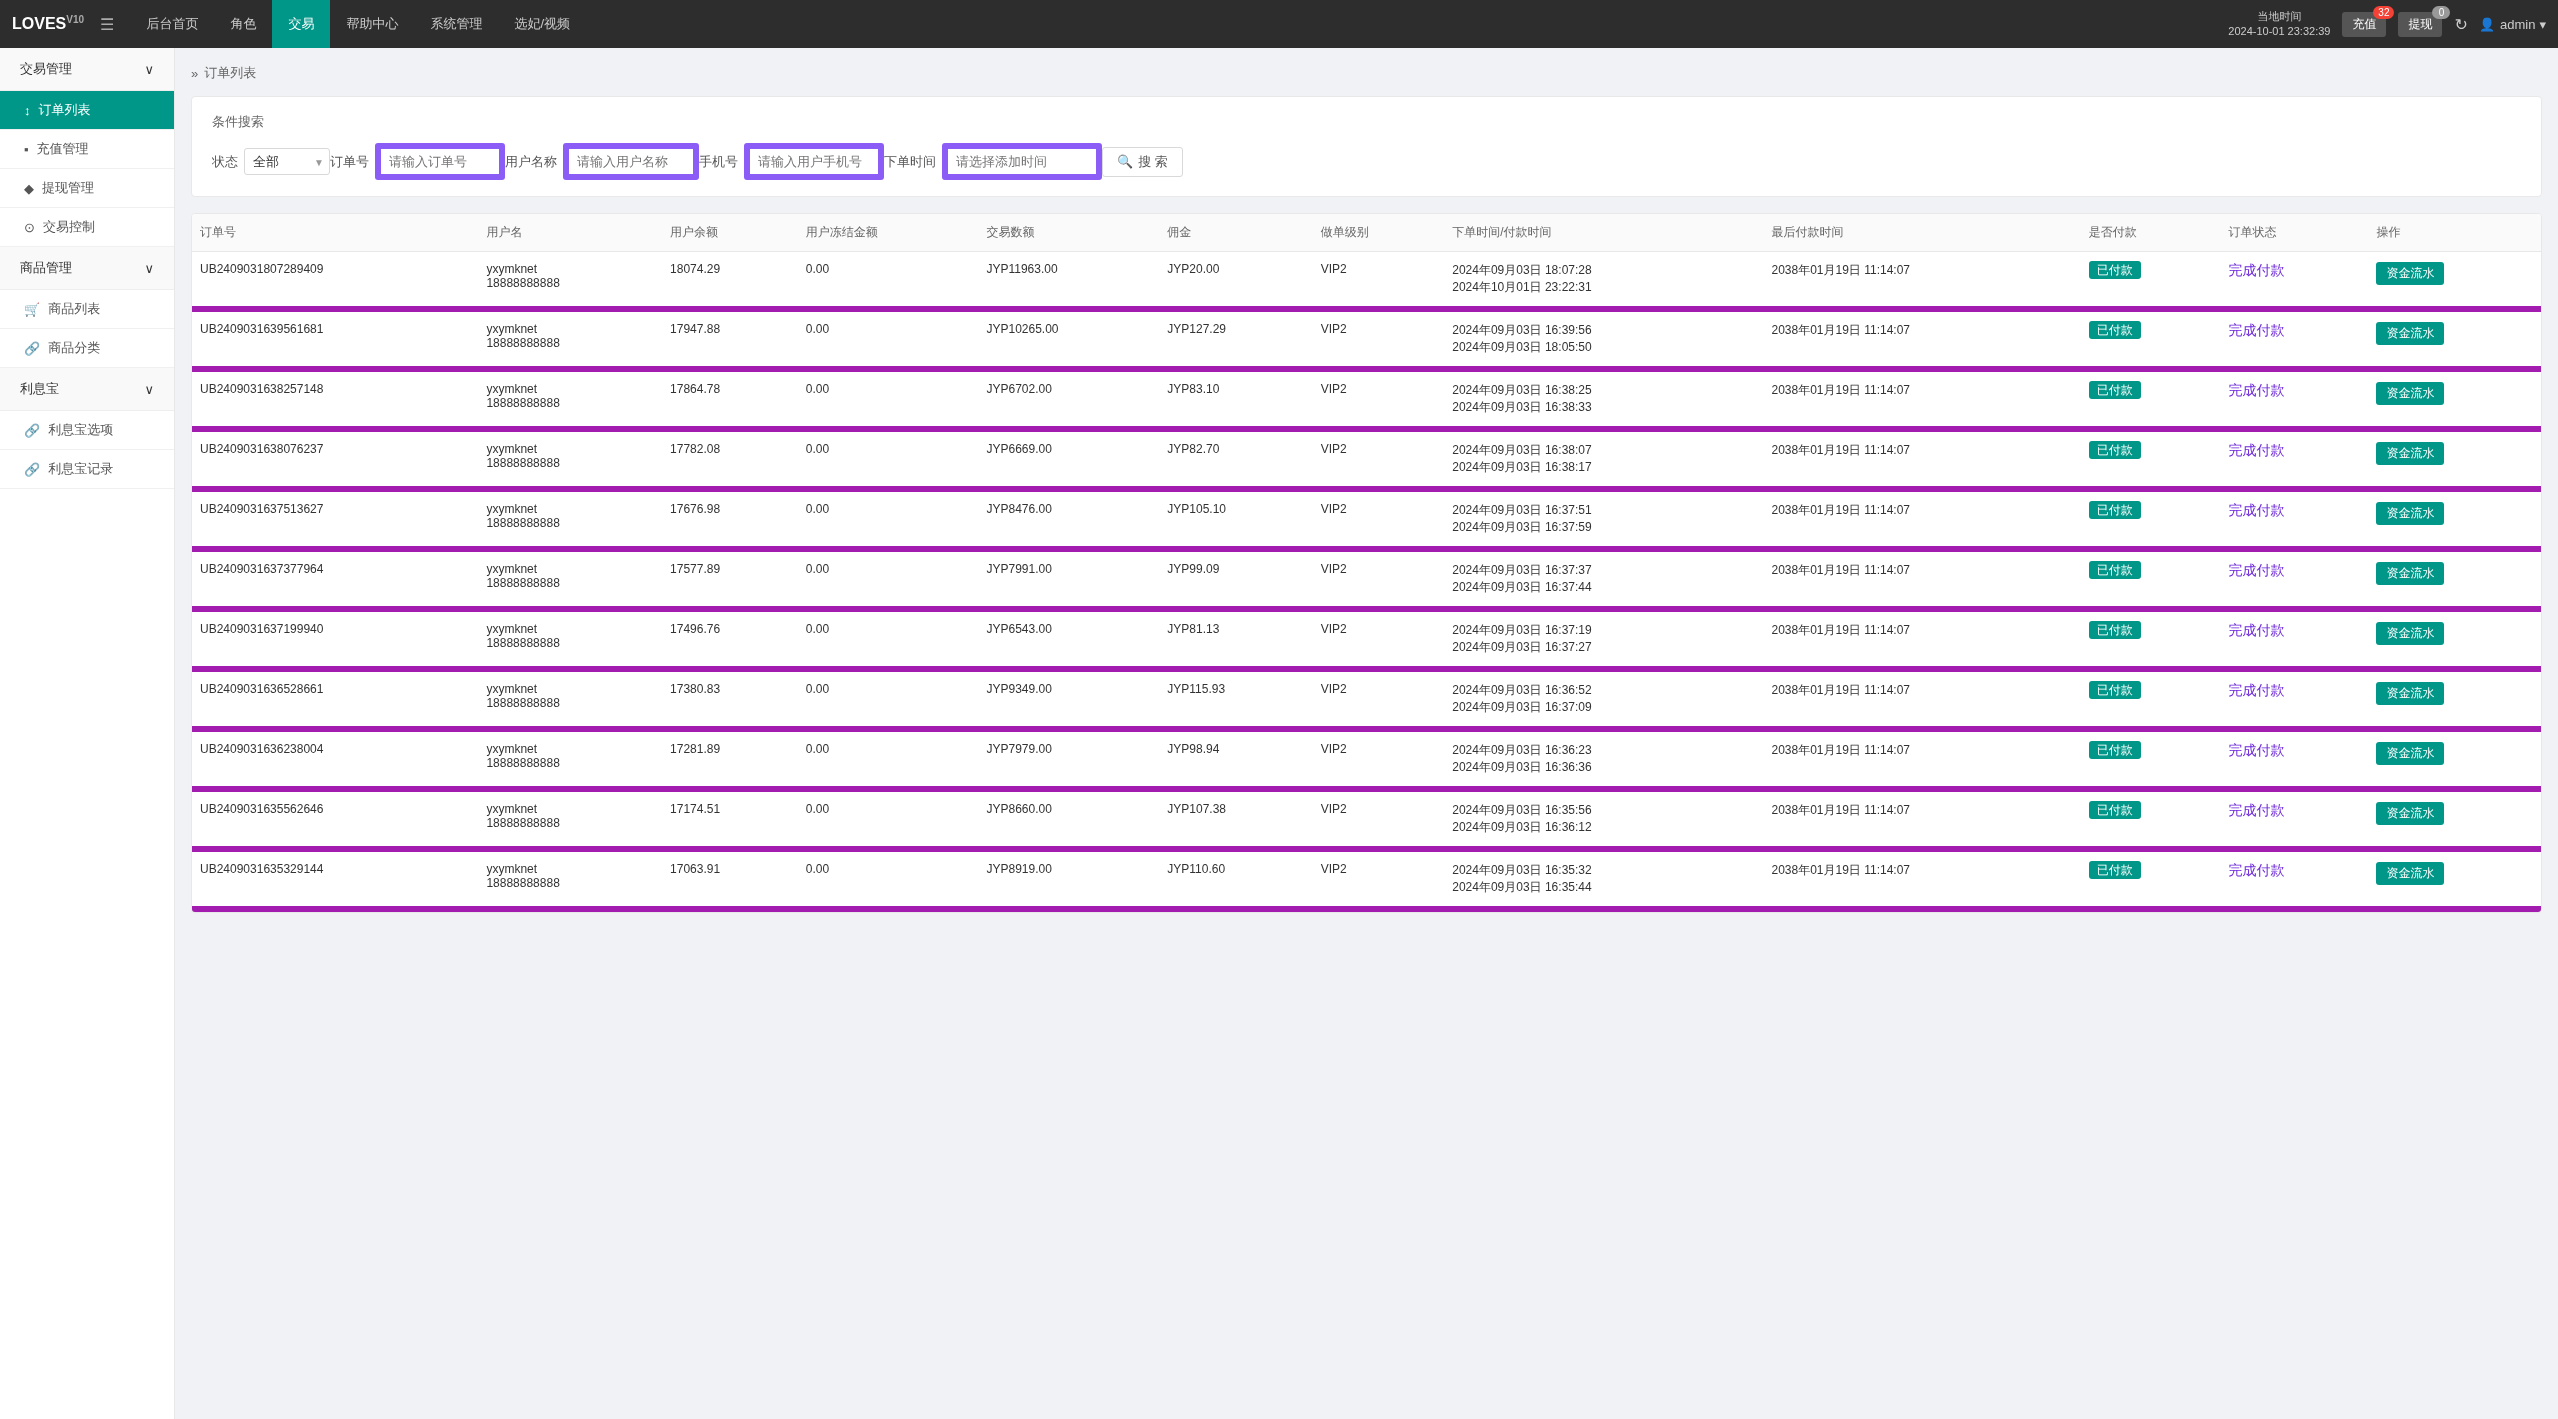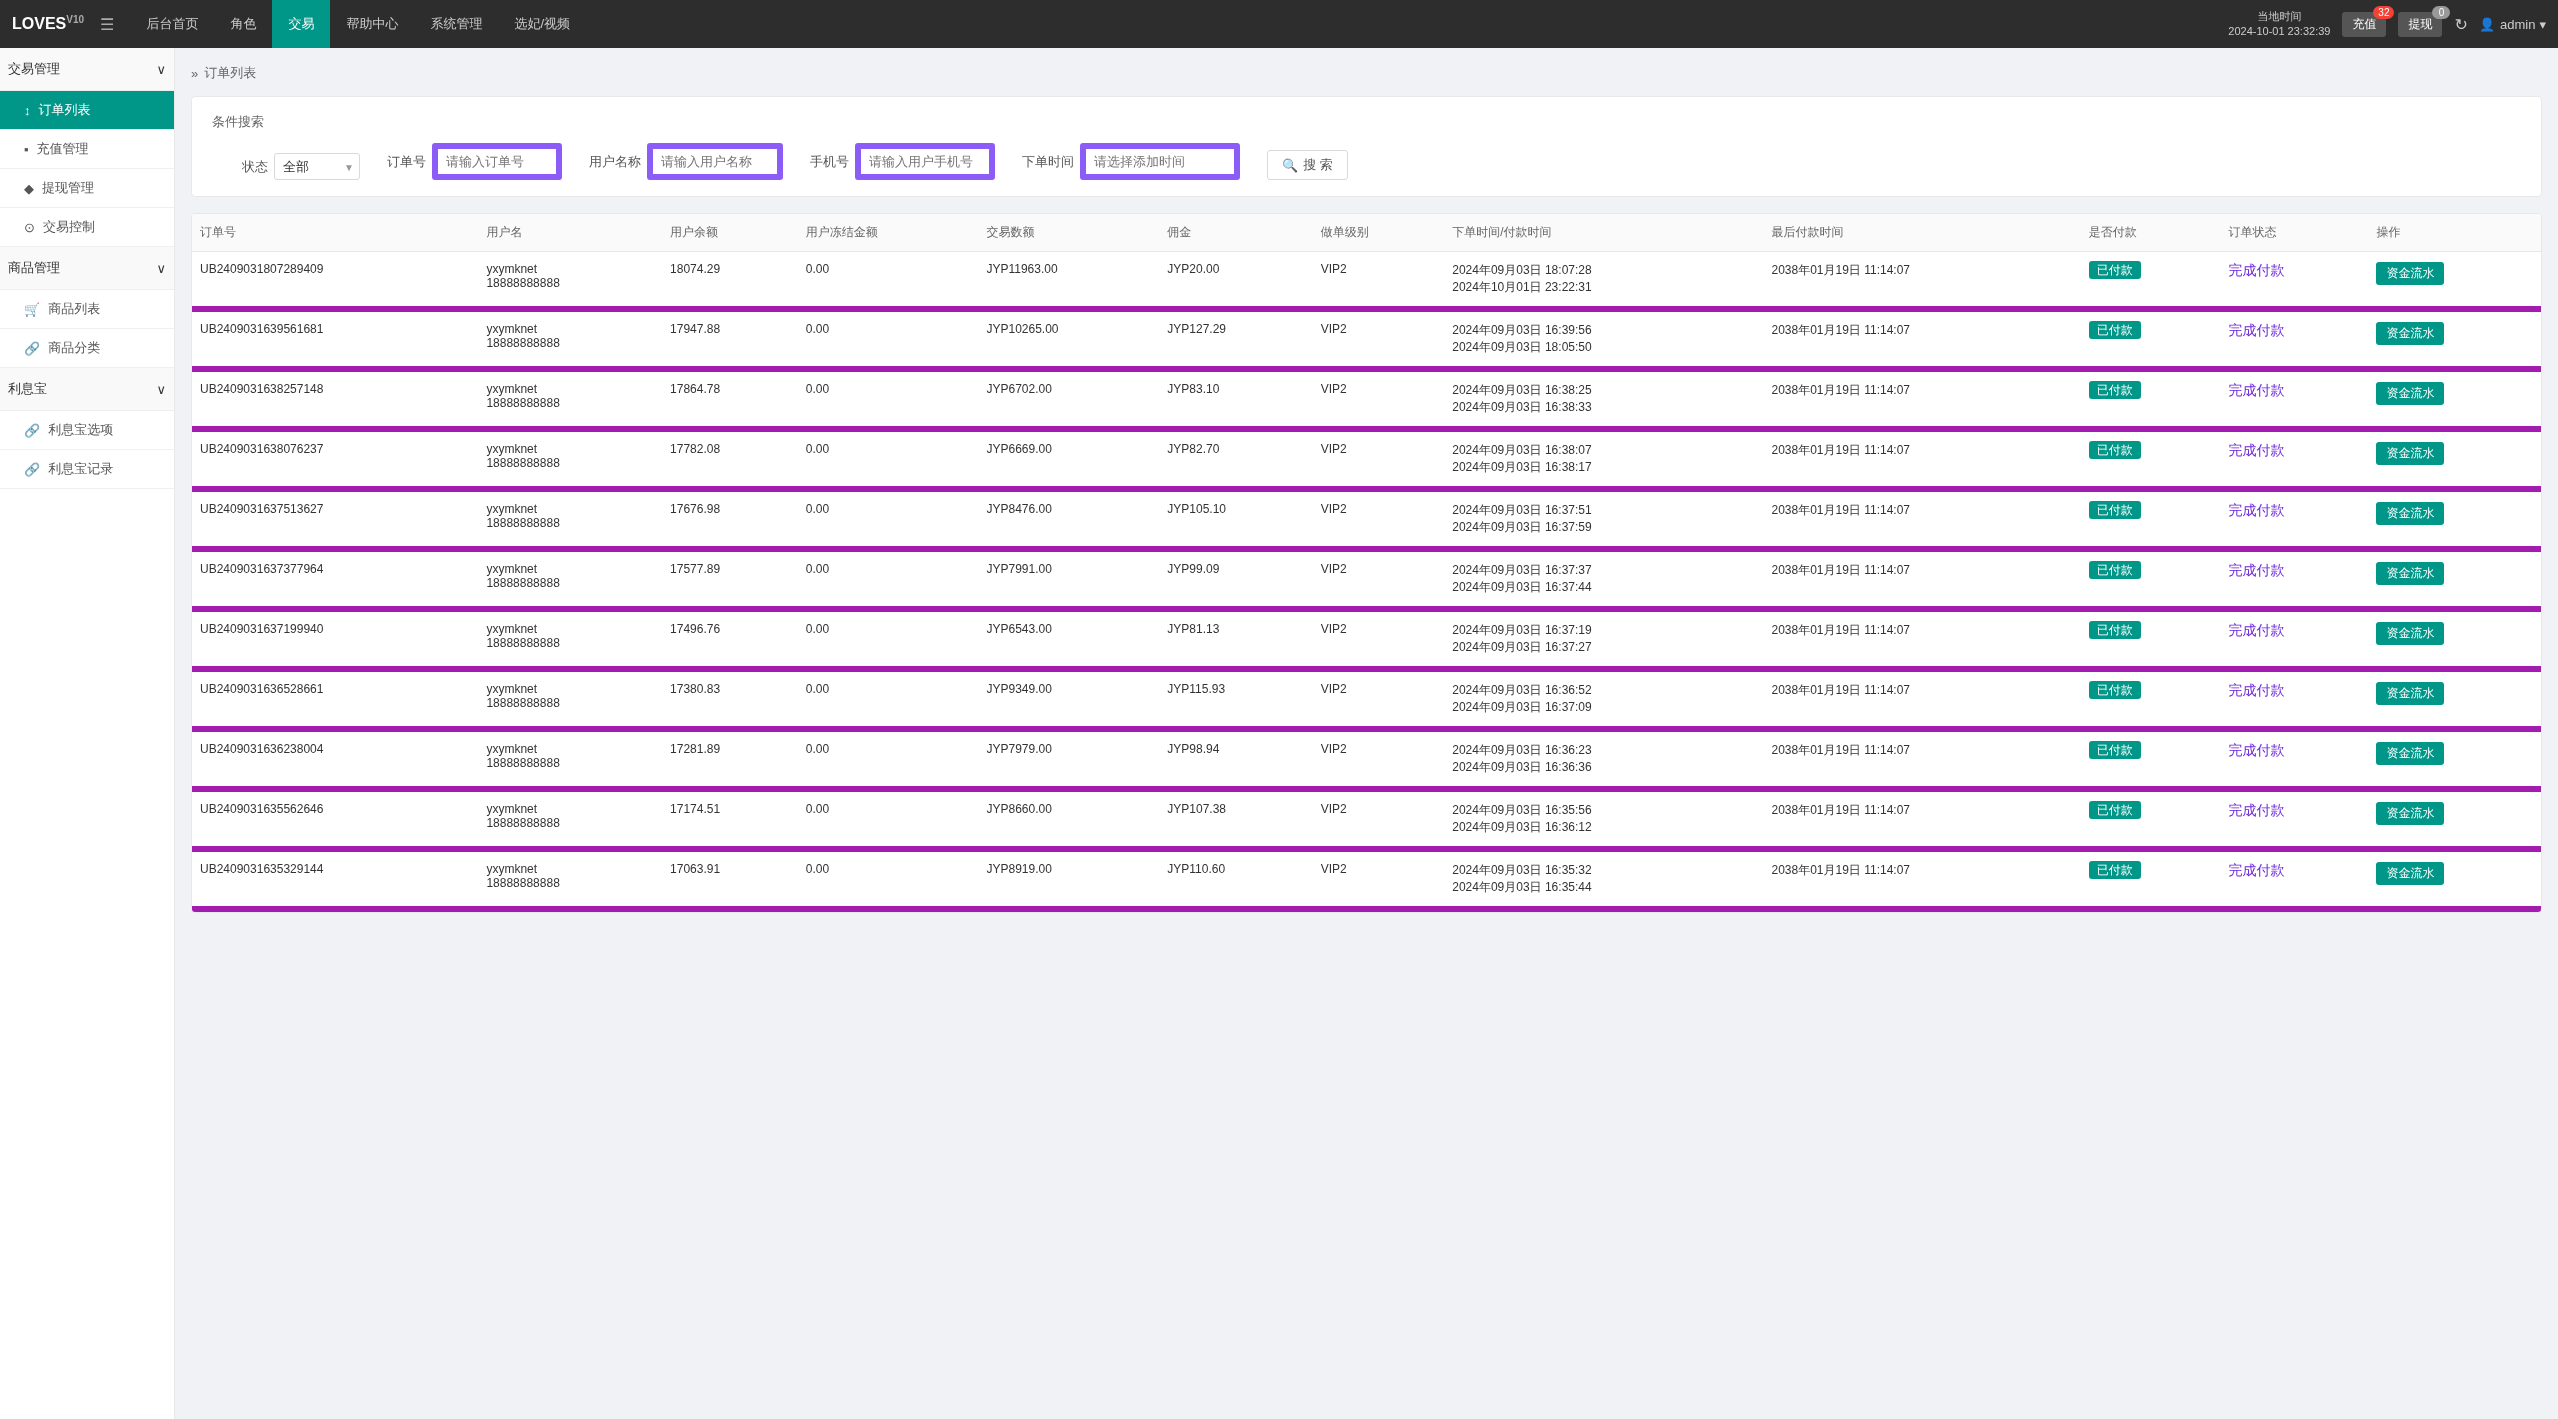--- a/index.html
+++ b/index.html
@@ -36,41 +36,41 @@
     
     .layout { display: flex; margin-top: 48px; min-height: calc(100vh - 48px); }
 
     
     .sidebar {
       width: 175px; background: #fff; border-right: 1px solid #e8e8e8;
       flex-shrink: 0; min-height: calc(100vh - 48px);
     }
     .sidebar-group-header {
       display: flex; align-items: center; justify-content: space-between;
-      padding: 12px 8px; cursor: pointer; background: #f9f9f9;
+      padding: 12px 20px; cursor: pointer; background: #f9f9f9;
       border-bottom: 1px solid #eee; font-size: 13px; color: #333;
     }
     .sidebar-item {
       display: flex; align-items: center; padding: 10px 16px 10px 24px;
       cursor: pointer; color: #555; border-bottom: 1px solid #f0f0f0; font-size: 13px;
     }
     .sidebar-item.active { background: #009688; color: #fff; }
     .sidebar-icon { margin-right: 8px; font-size: 13px; }
 
     
     .main { flex: 1; padding: 16px; overflow: auto; }
     .breadcrumb { font-size: 13px; color: #666; margin-bottom: 14px; display: flex; align-items: center; gap: 6px; }
 
     
     .search-panel {
       background: #fff; border: 1px solid #e8e8e8; border-radius: 4px;
       padding: 16px 20px; margin-bottom: 16px;
     }
     .search-panel-title { font-size: 13px; color: #666; margin-bottom: 12px; }
-    .search-row { display: flex; align-items: flex-end; gap: 27px; flex-wrap: wrap; margin-left: 30px; }
+    .search-row { display: flex; align-items: center; gap: 0; flex-wrap: wrap; }
     .search-field { display: flex; align-items: center; gap: 6px; }
     .search-label { font-size: 13px; color: #555; white-space: nowrap; }
     .search-select {
       border: 1px solid #d9d9d9; border-radius: 3px; padding: 5px 24px 5px 8px;
       font-size: 13px; color: #333; background: #fff; appearance: none;
       position: relative; min-width: 80px; cursor: pointer;
     }
     .select-wrapper { position: relative; display: inline-block; }
     .select-wrapper::after { content: '▼'; position: absolute; right: 6px; top: 50%; transform: translateY(-50%); font-size: 10px; color: #999; pointer-events: none; }
     .search-input {

